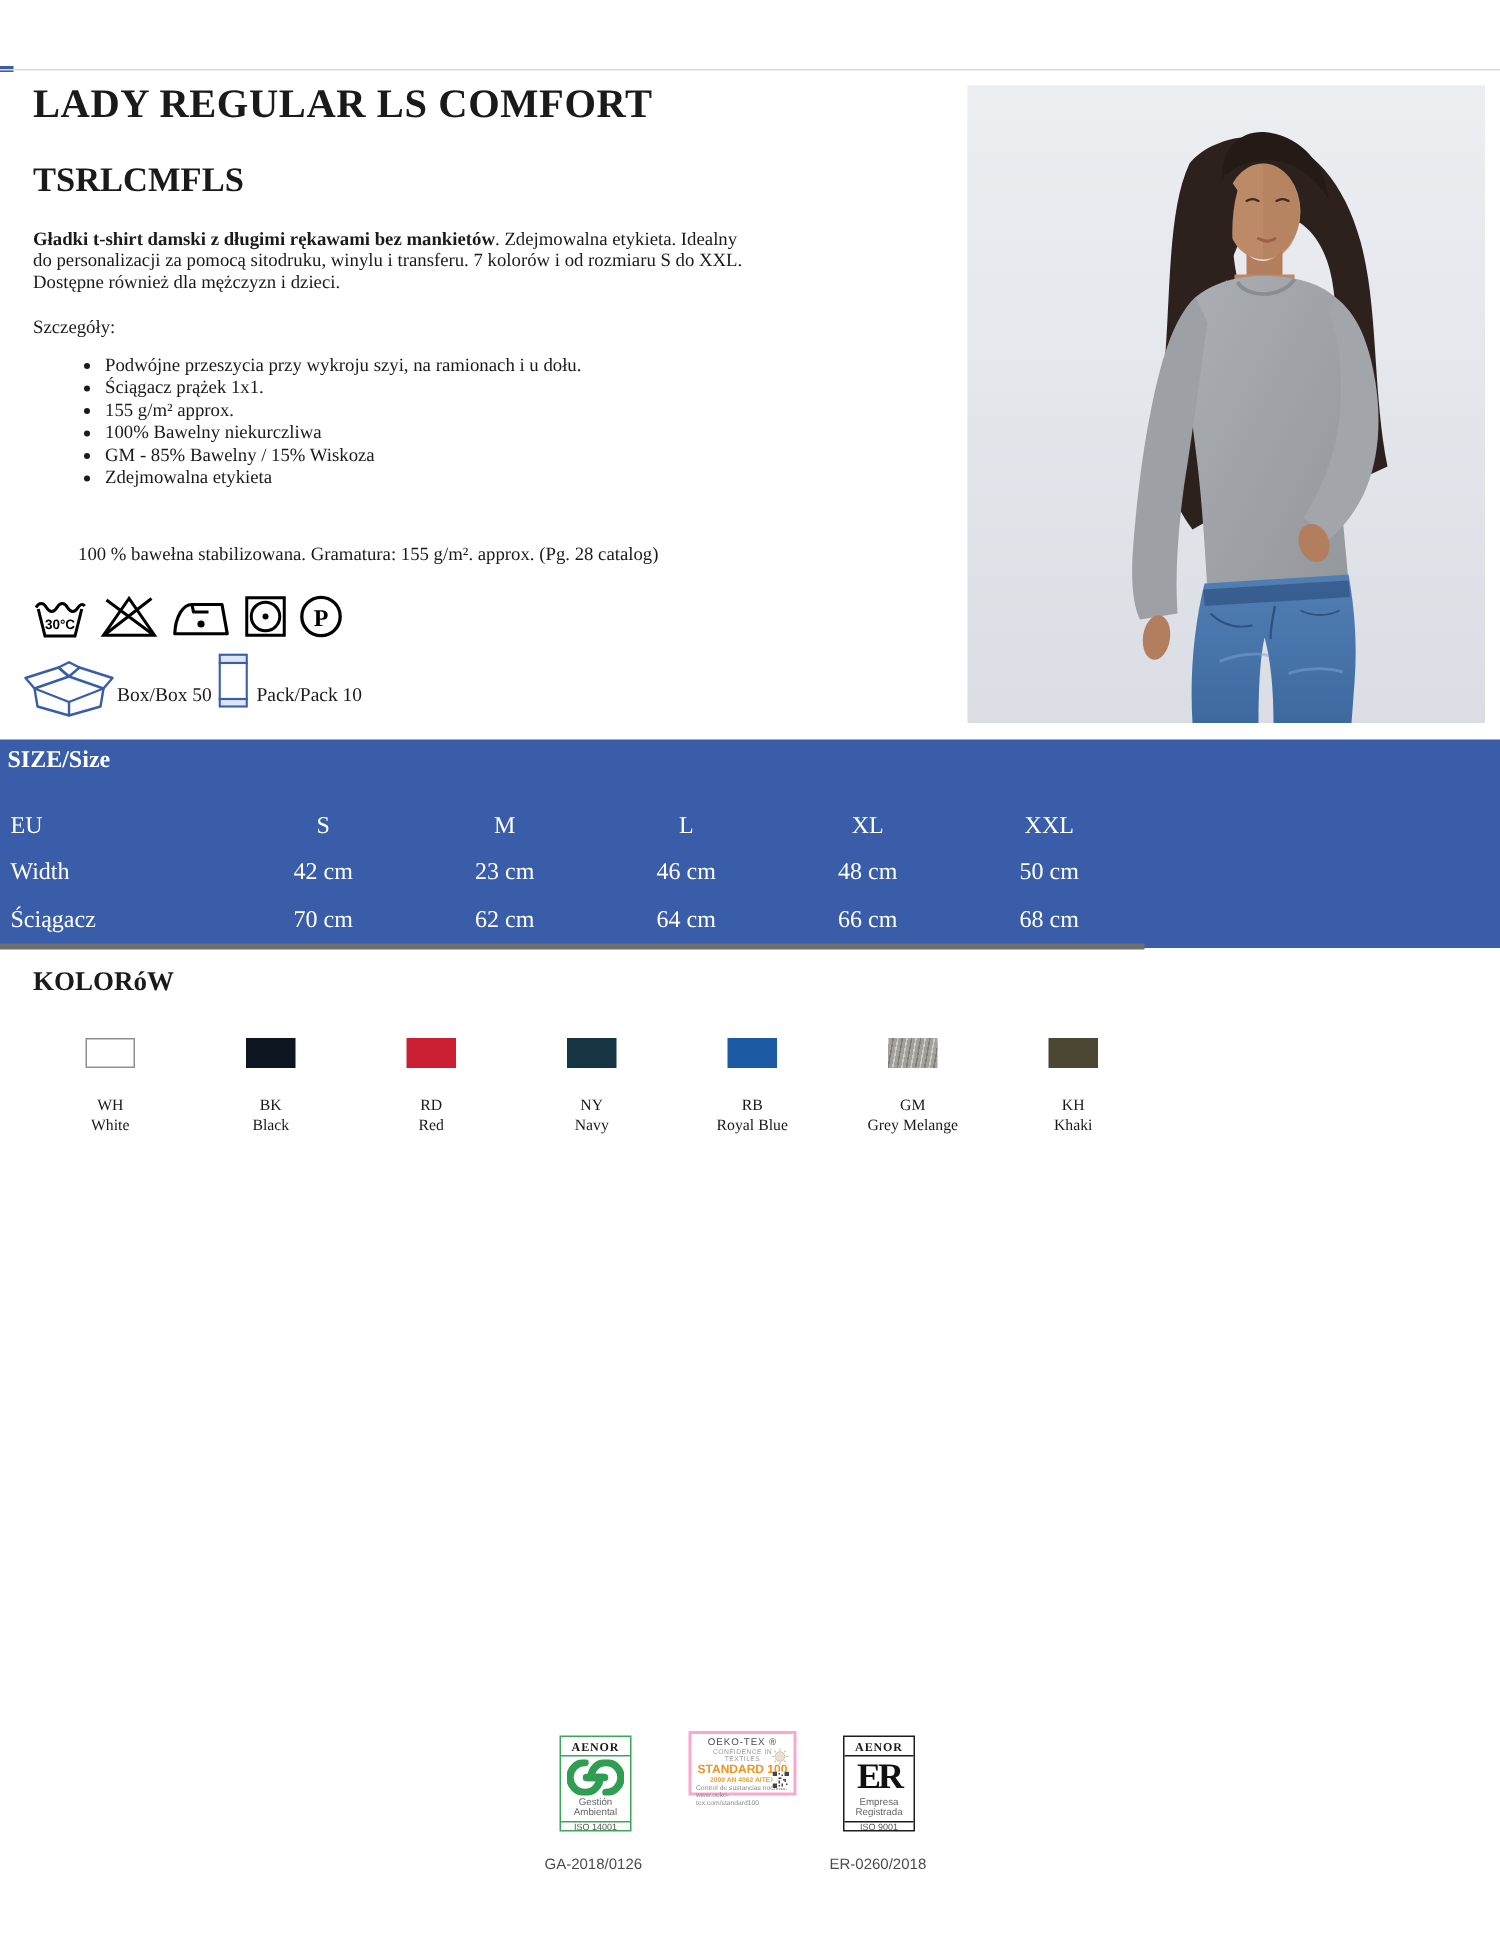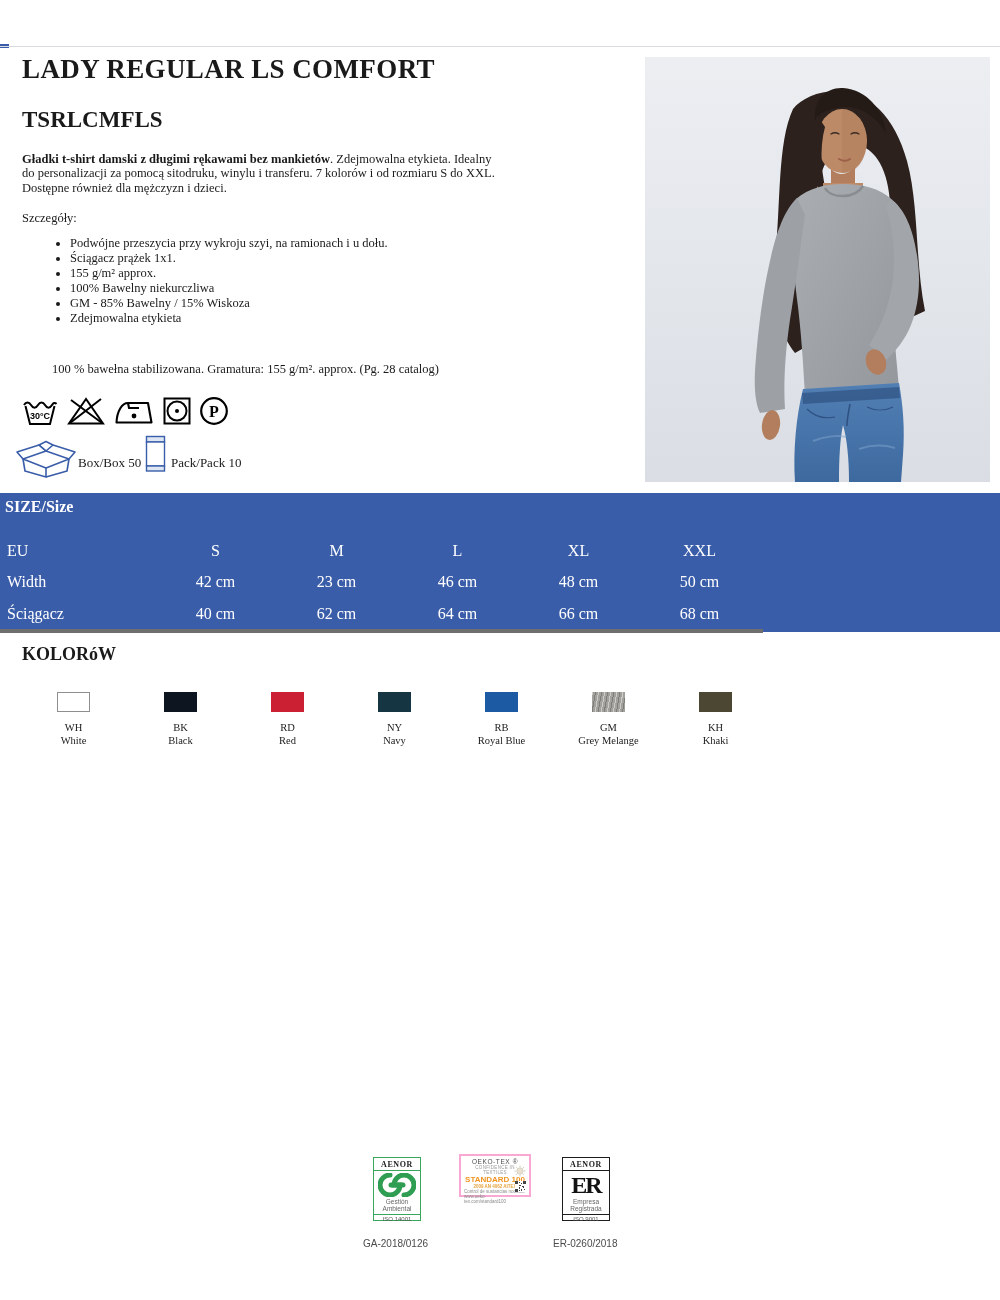--- a/index.html
+++ b/index.html
@@ -50,21 +50,21 @@
   .size-grid .val { text-align:center; font-size:16px; }
   .table-scrollbar { left:0; top:629px; width:763px; height:4px; background:#6f6f6f; }
 
   
   .colors-heading { left:22px; top:644px; font-size:18px; font-weight:bold; }
   .swatch-row { left:23px; top:692px; display:flex; }
   .swatch-cell { width:101px; margin-right:6px; display:flex; flex-direction:column; align-items:center; }
   .swatch { width:33px; height:20px; }
   .swatch.bordered { border:1px solid #8f8f8f; }
   .swatch.melange { background-image:repeating-linear-gradient(100deg, rgba(255,255,255,.45) 0 1px, rgba(0,0,0,0) 1px 3px, rgba(60,60,60,.35) 3px 4px, rgba(0,0,0,0) 4px 6px); }
-  .swatch-code { margin-top:10px; font-size:10.5px; }
+  .swatch-code { margin-top:20px; font-size:10.5px; }
   .swatch-name { margin-top:2px; font-size:10.5px; }
 
   
   .cert-card { background:#fff; }
   .cert-ga { left:373px; top:1157px; width:48px; height:64px; border:1px solid #3aa65c; }
   .cert-er { left:562px; top:1157px; width:48px; height:64px; border:1px solid #1d1d1d; }
   .cert-brand { text-align:center; font-size:8px; font-weight:bold; letter-spacing:.6px; padding-top:2px; }
   .cert-ga .cert-brand { border-bottom:1px solid #3aa65c; padding-bottom:1px; }
   .cert-er .cert-brand { border-bottom:1px solid #1d1d1d; padding-bottom:1px; }
   .cert-mono { height:27px; display:flex; align-items:center; justify-content:center; }
@@ -203,21 +203,21 @@
     <div class="val">L</div>
     <div class="val">XL</div>
     <div class="val">XXL</div>
     <div class="rowlabel">Width</div>
     <div class="val">42 cm</div>
     <div class="val">23 cm</div>
     <div class="val">46 cm</div>
     <div class="val">48 cm</div>
     <div class="val">50 cm</div>
     <div class="rowlabel">Ściągacz</div>
-    <div class="val">40 cm</div>
+    <div class="val">70 cm</div>
     <div class="val">62 cm</div>
     <div class="val">64 cm</div>
     <div class="val">66 cm</div>
     <div class="val">68 cm</div>
   </div>
 </div>
 <div class="abs table-scrollbar"></div>
 
 <div class="abs colors-heading">KOLORóW</div>
 <div class="abs swatch-row">

